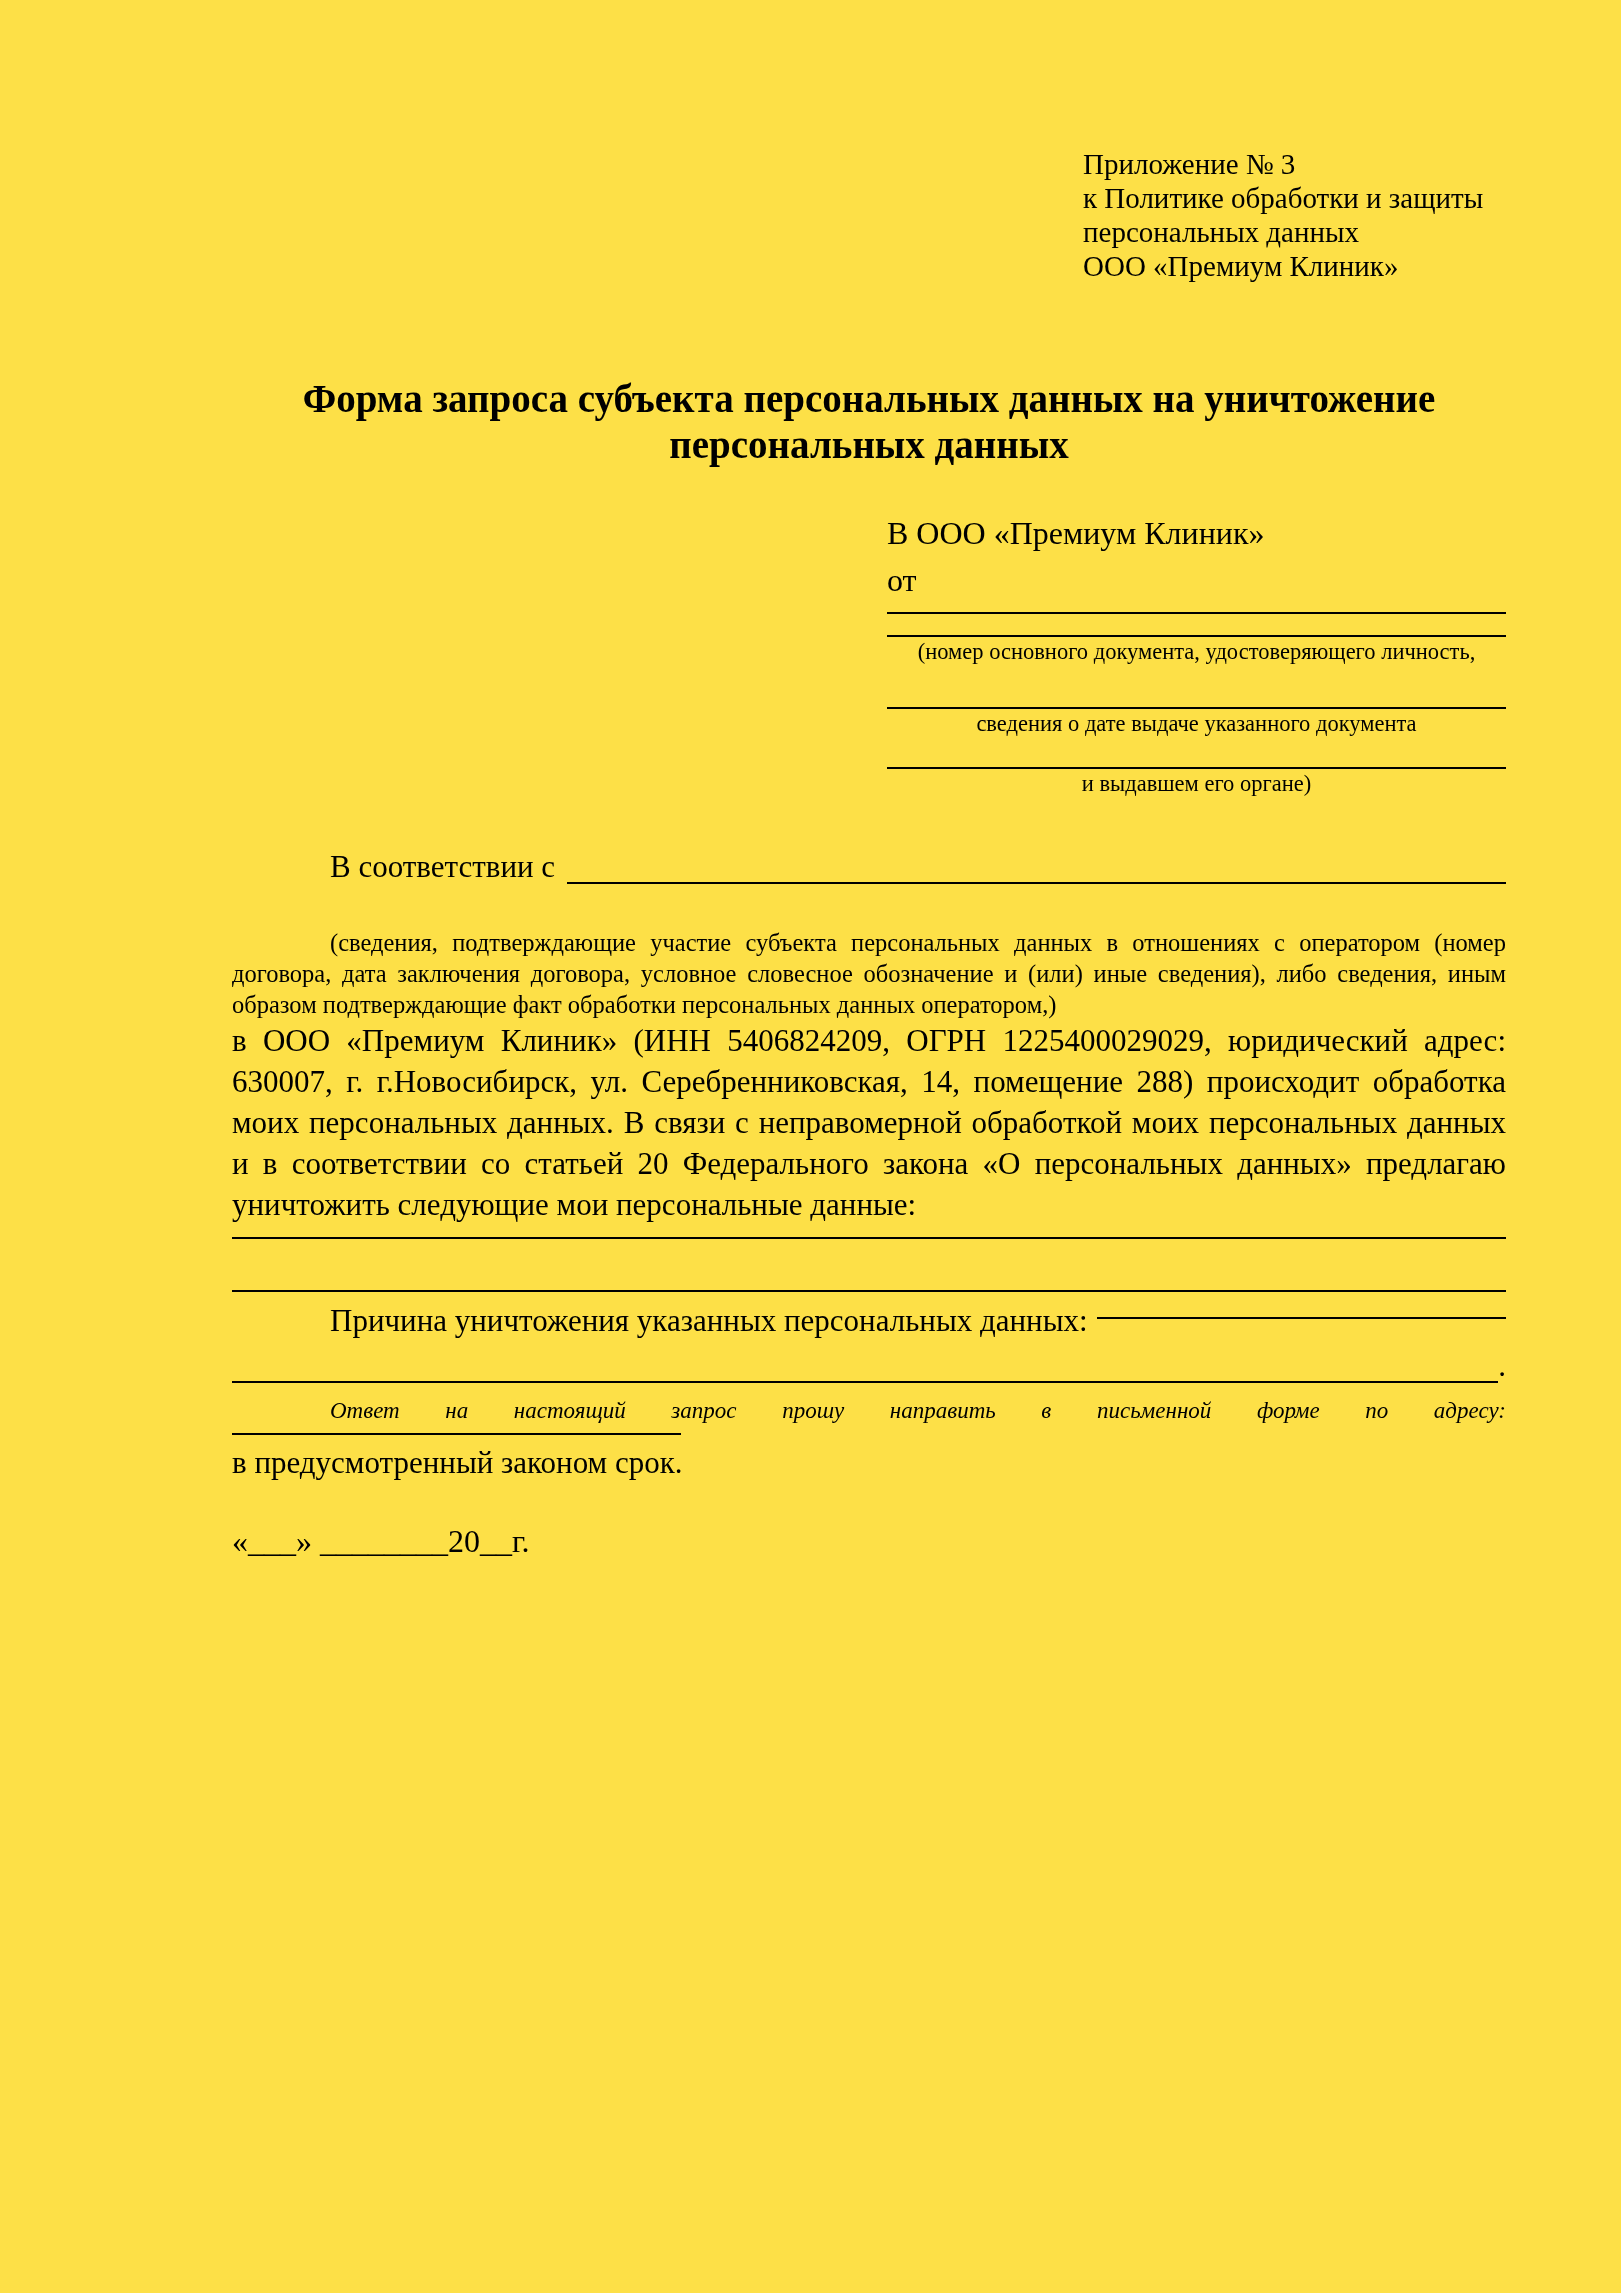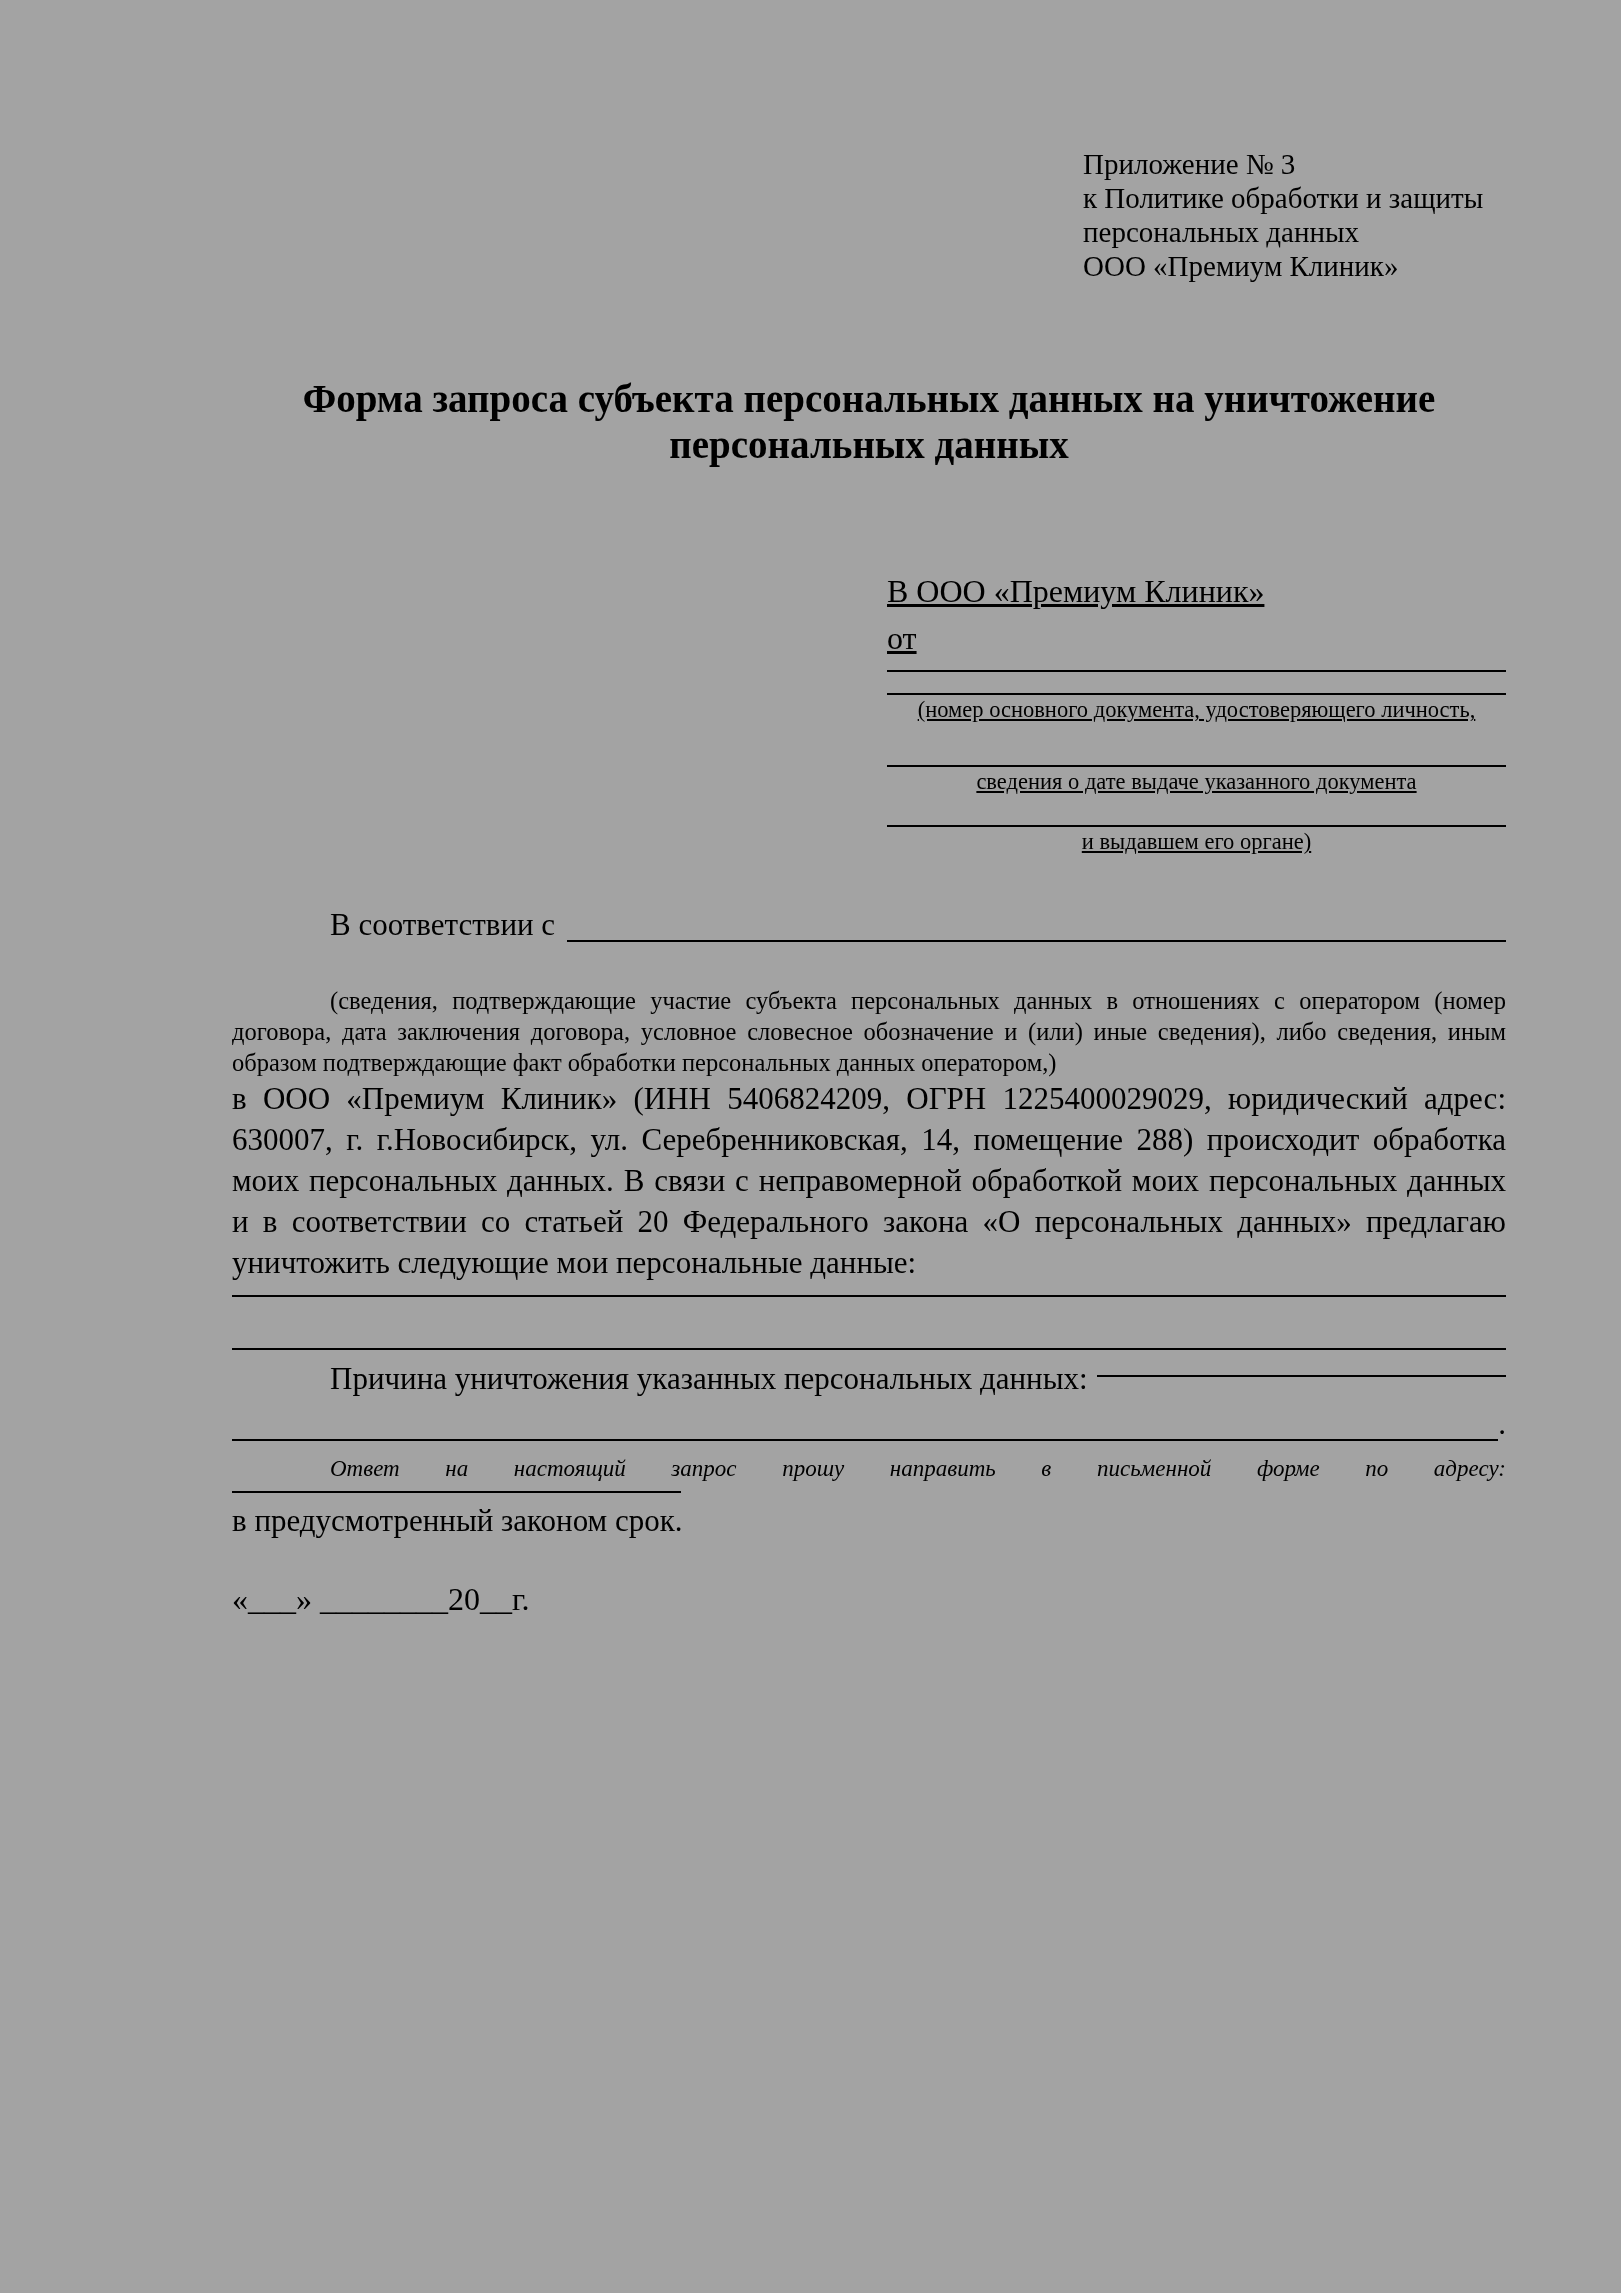--- a/index.html
+++ b/index.html
@@ -4,21 +4,21 @@
 <style>
   html, body {
     margin: 0;
     padding: 0;
     background: #ffffff;
   }
   .page {
     position: relative;
     width: 1621px;
     height: 2294px;
-    background: #a3a3a3;
+    background: #fde047;
     color: #000000;
     font-family: "Liberation Serif", "DejaVu Serif", serif;
     box-sizing: border-box;
     padding: 147px 115px 0 232px;
     overflow: hidden;
   }
   
   .header-note {
     margin-left: 851px;
     font-size: 29px;
@@ -28,25 +28,24 @@
   .doc-title {
     margin-top: 93px;
     font-size: 39px;
     line-height: 46px;
     font-weight: bold;
     text-align: center;
   }
   
   .addressee {
     margin-left: 655px;
-    margin-top: 100px;
+    margin-top: 42px;
     width: 619px;
     font-size: 32px;
     line-height: 47px;
-    text-decoration: underline;
   }
   .field-line {
     border-bottom: 2.9px solid #000;
   }
   .fl-1 { height: 7.8px; }
   .fl-2 { height: 21.6px; }
   .fl-3 { height: 41px; }
   .fl-4 { height: 29px; }
   .addr-caption {
     font-size: 22.5px;

